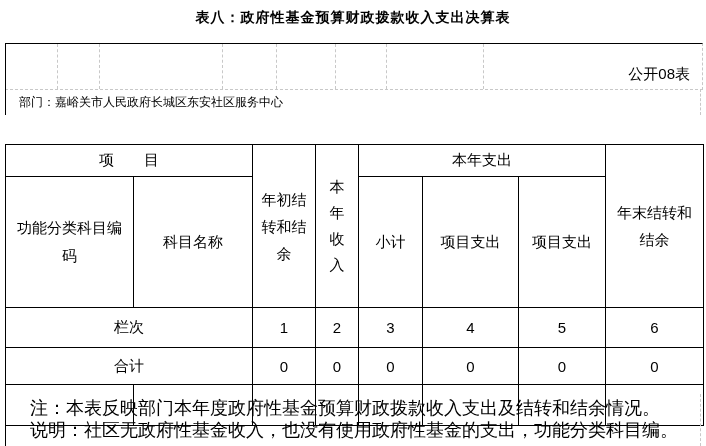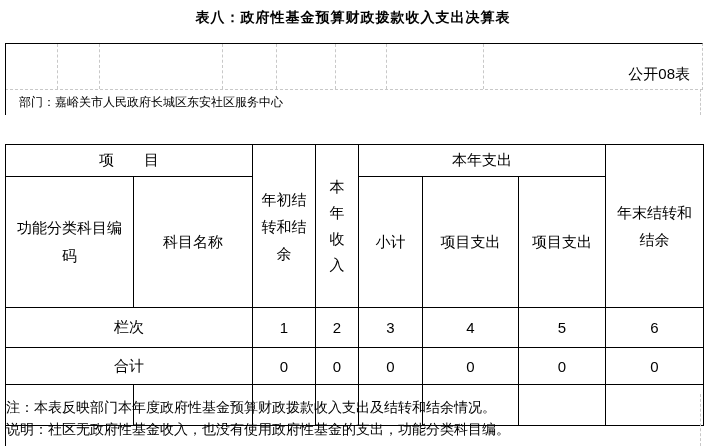--- a/index.html
+++ b/index.html
@@ -40,21 +40,21 @@
   tr.r-index td { height:39px; }
   tr.r-total td { height:36px; }
   tr.r-empty td { height:40px; }
   .line { display:block; line-height:27px; }
   .vline { display:block; line-height:26px; }
   .fline { display:block; line-height:28px; }
   
   .notes {
     position:absolute; left:5px; top:394px; width:696px; height:52px;
     border-left:1px solid #000; border-right:1px dashed #c8c8c8;
-    box-sizing:border-box; padding:3px 0 0 0; font-size:14px;font-family:Liberation Mono, monospace;
+    box-sizing:border-box; padding:3px 0 0 24px; font-size:18px;
   }
   .notes .note-line { line-height:22px; white-space:nowrap; }
 </style>
 </head>
 <body>
 
 <div class="page">
 
   <div class="title">表八：政府性基金预算财政拨款收入支出决算表</div>
 

